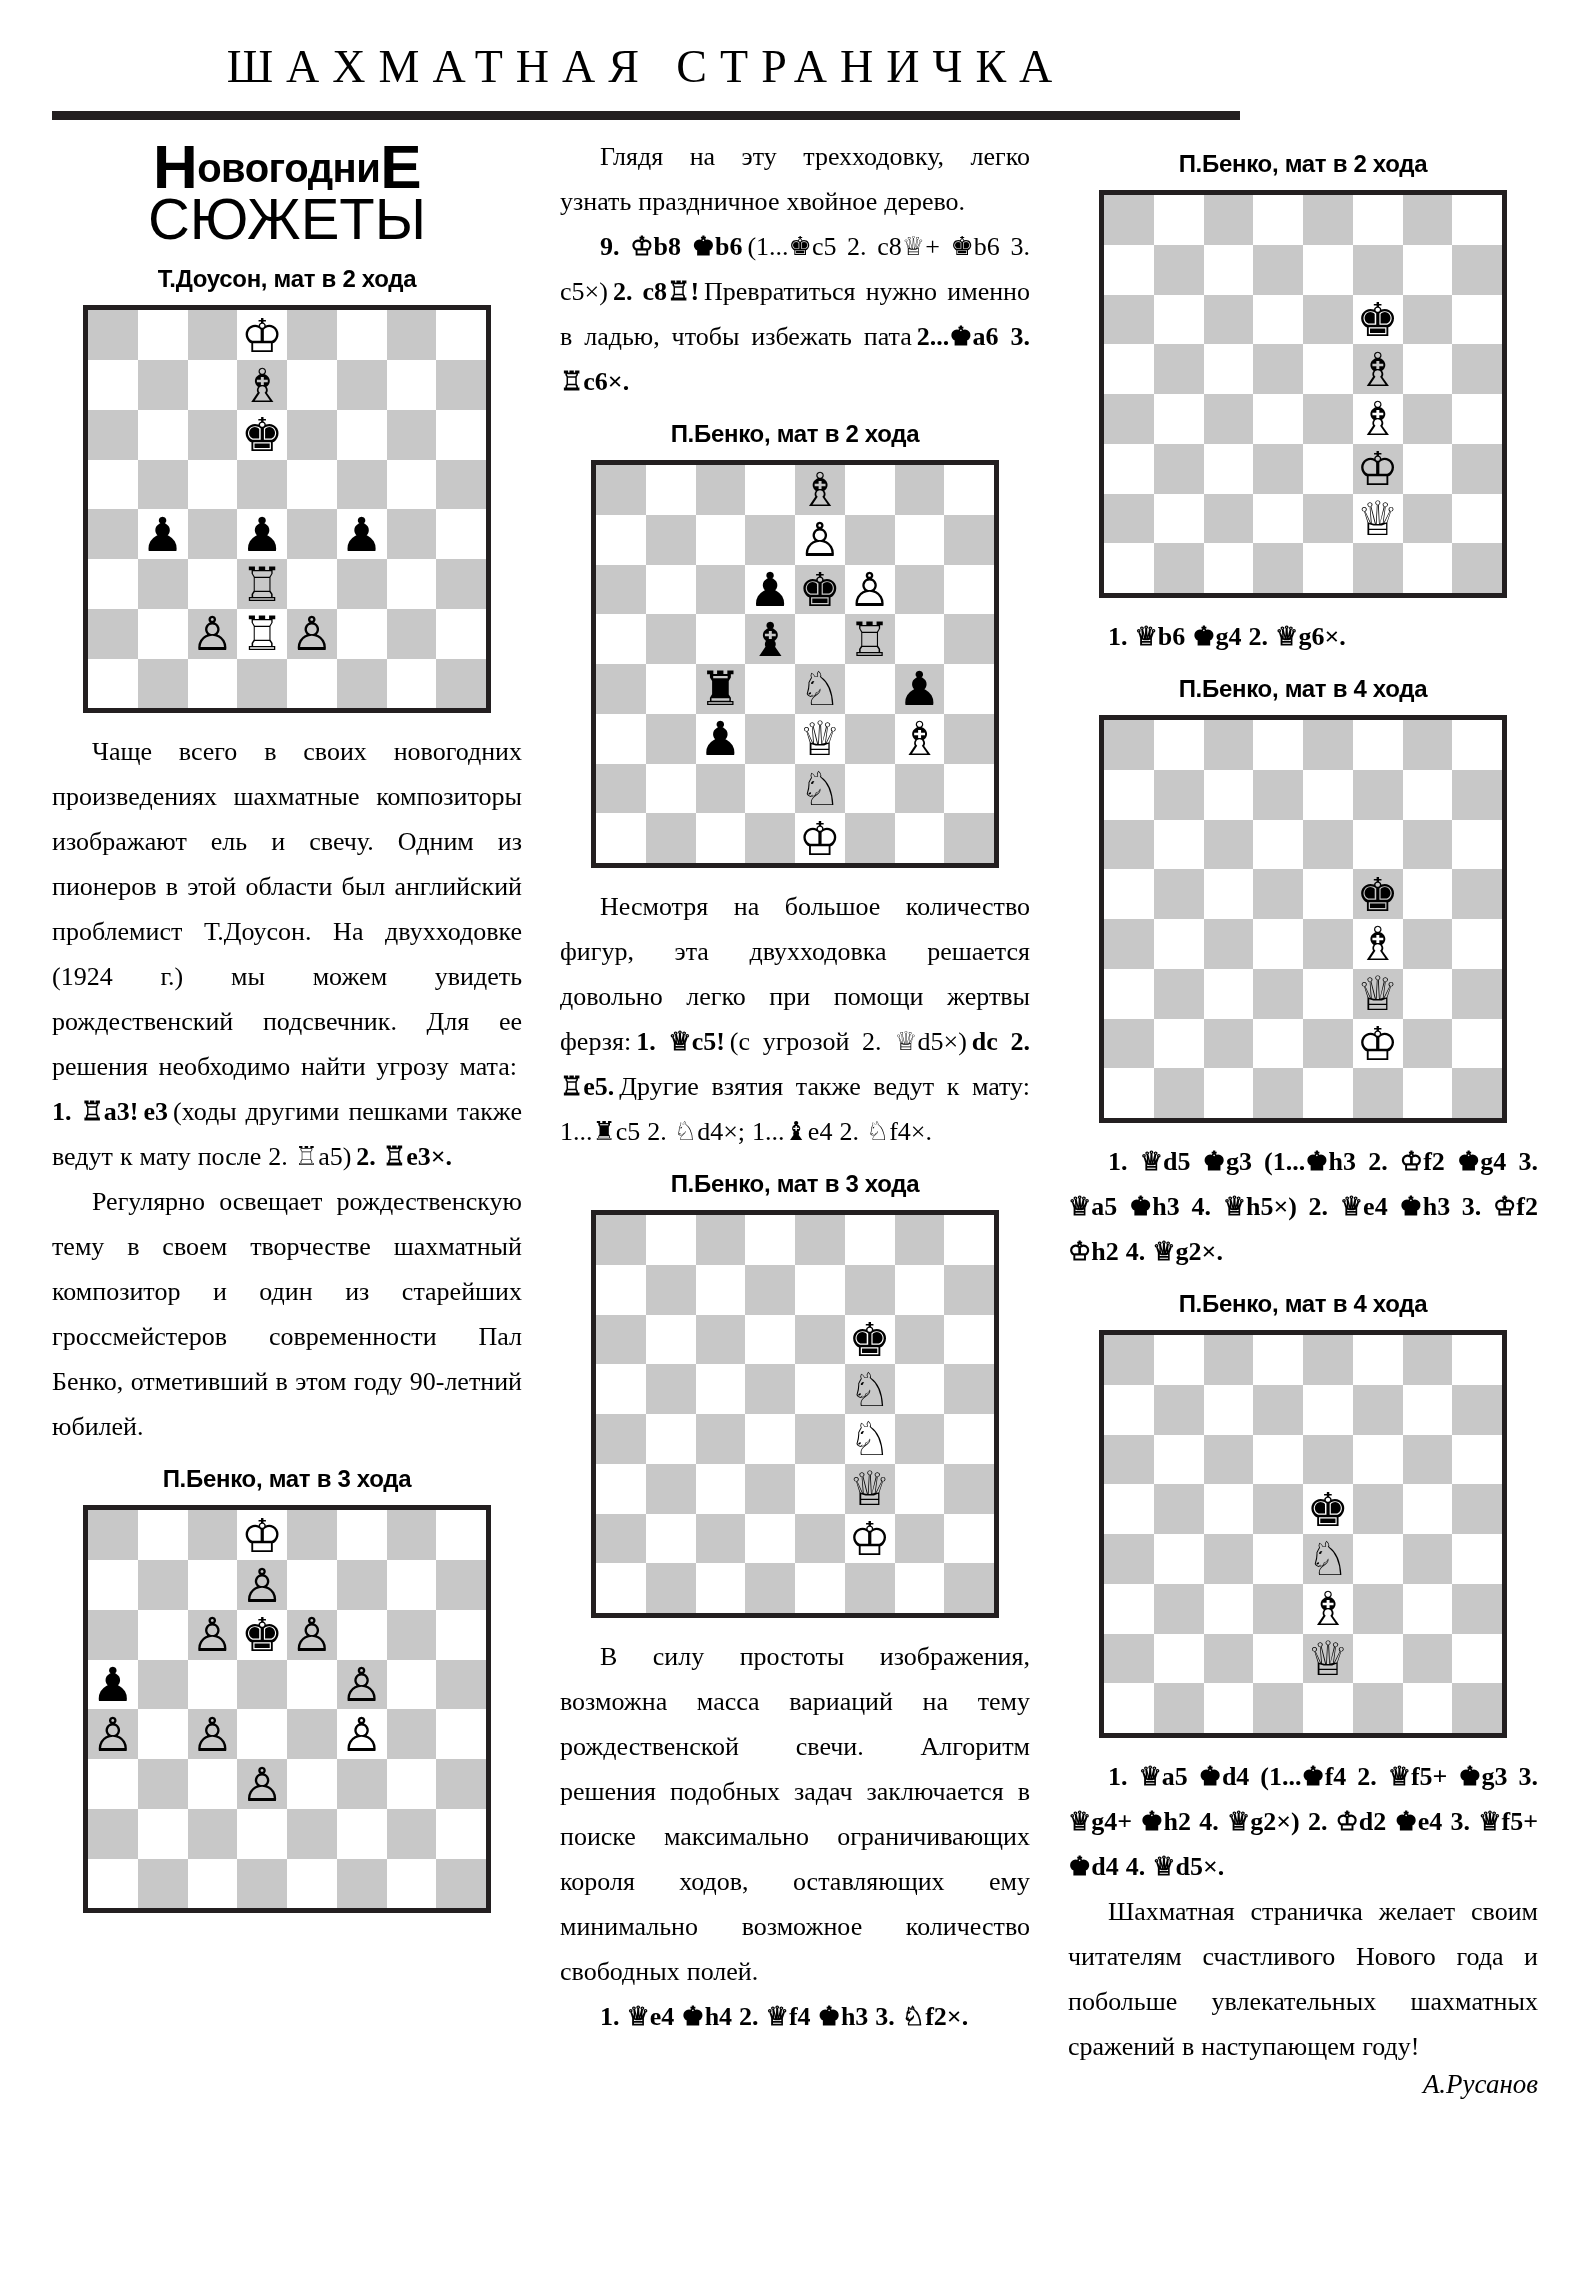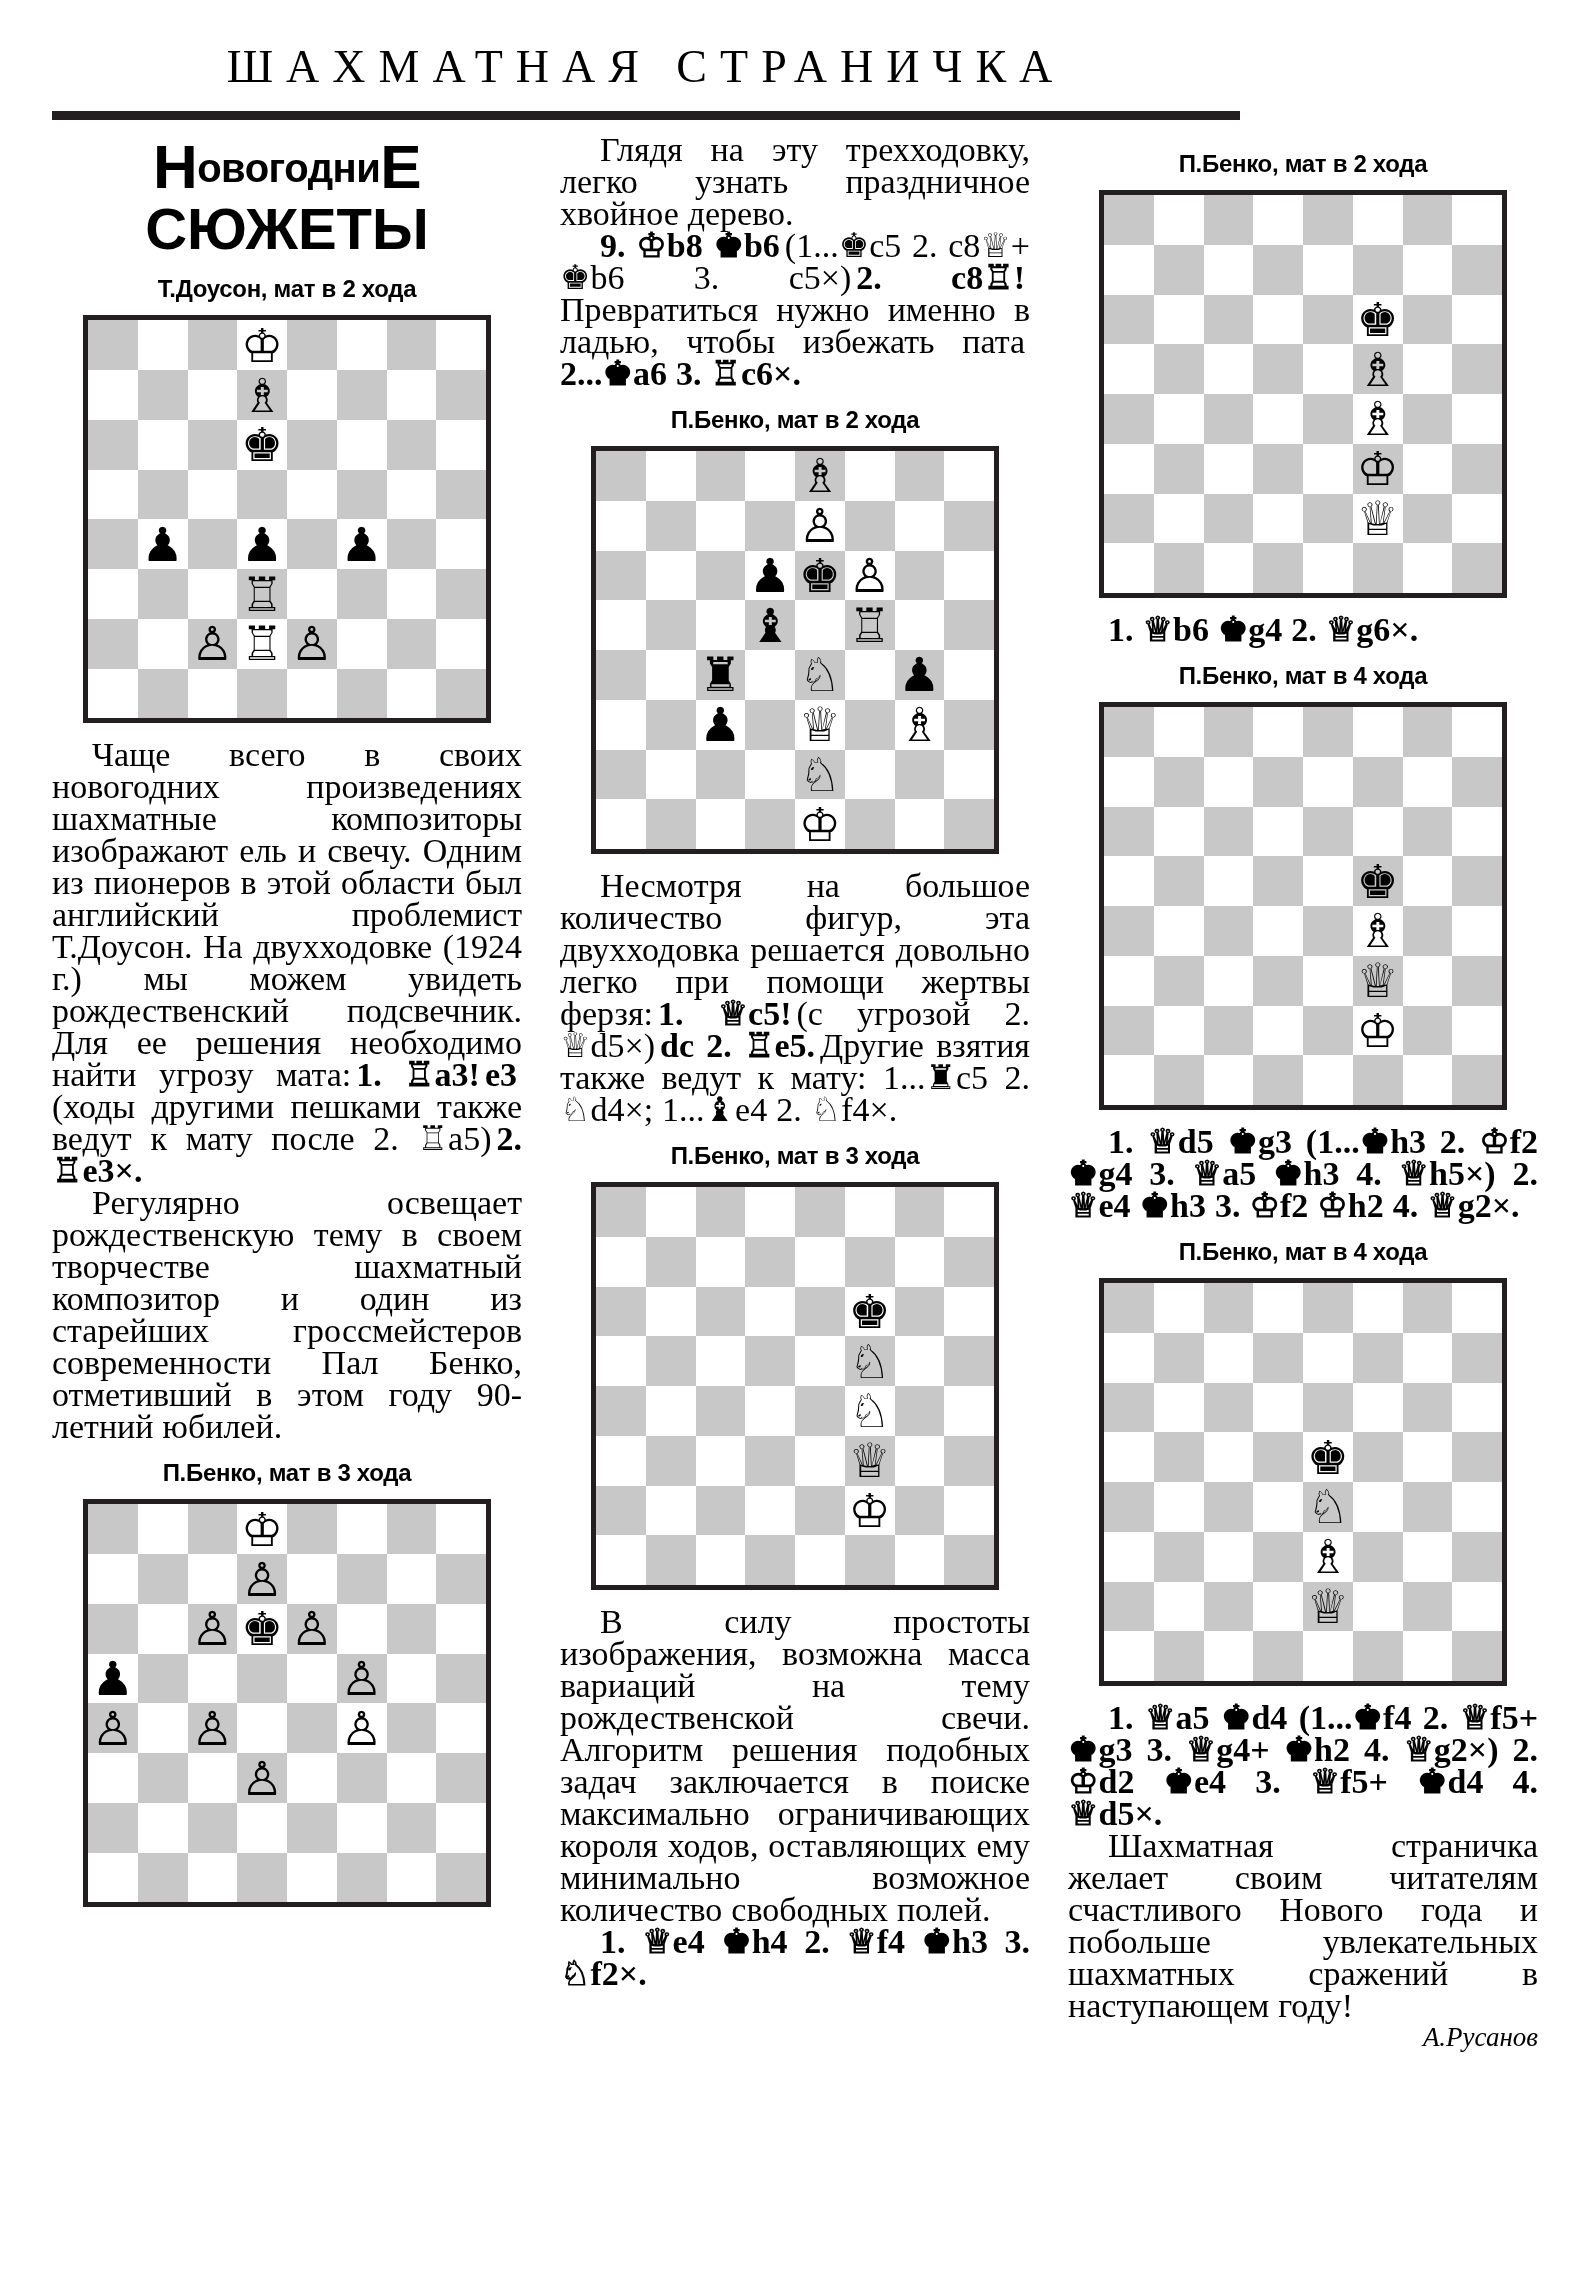--- a/index.html
+++ b/index.html
@@ -35,28 +35,28 @@
   .hl1{
     font-family:"Liberation Sans", sans-serif;
     font-weight:bold;font-style:normal;
     font-size:40px;letter-spacing:-0.5px;
     display:block;
     text-align:center;
   }
   .hl1 .big{font-size:62px;line-height:0.8;vertical-align:-6px;}
   .hl2{
     font-family:"Liberation Sans", sans-serif;
-    font-weight:700;
-    font-size:58px;letter-spacing:0px;display:block;margin-top:12px;
+    font-weight:400;
+    font-size:58px;letter-spacing:0px;display:block;margin-top:2px;
   }
 
   
   p.body{
-    font-size:34px;
-    line-height:32px;
+    font-size:26px;
+    line-height:45px;
     text-align:justify;
     margin:0 0 0 0;
     text-indent:40px;
     hyphens:manual;
     word-spacing:0.5px;
   }
   p.body + p.body{margin-top:0;}
   .b{font-weight:bold;}
 
   

